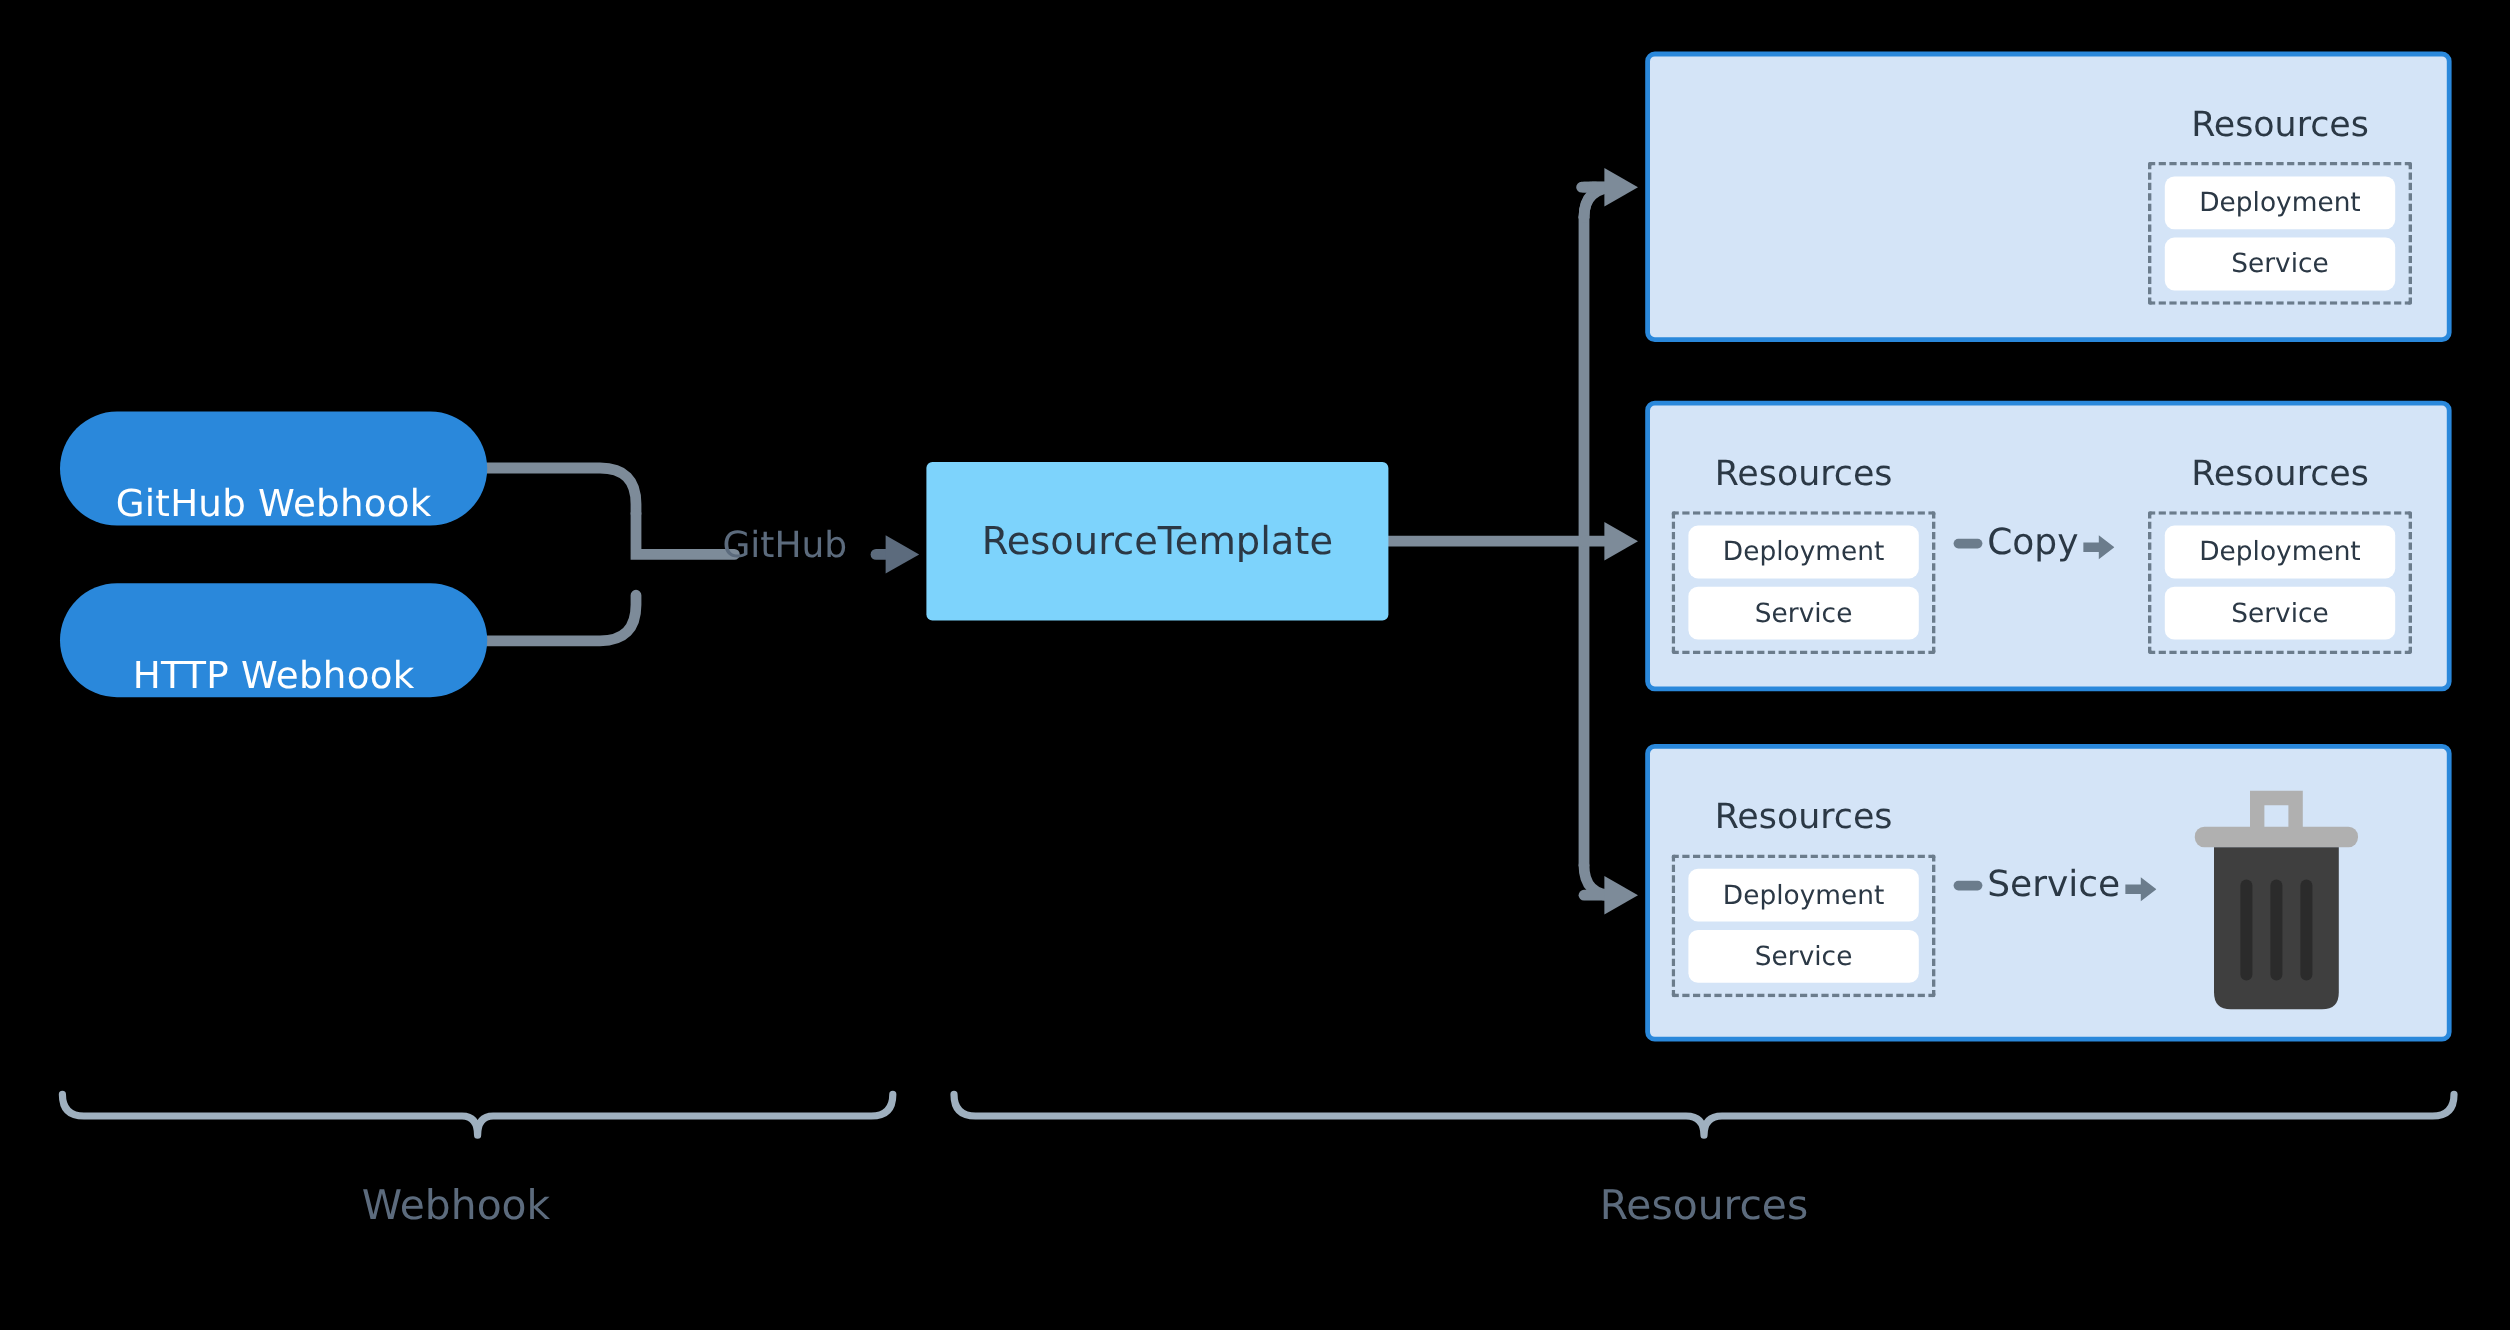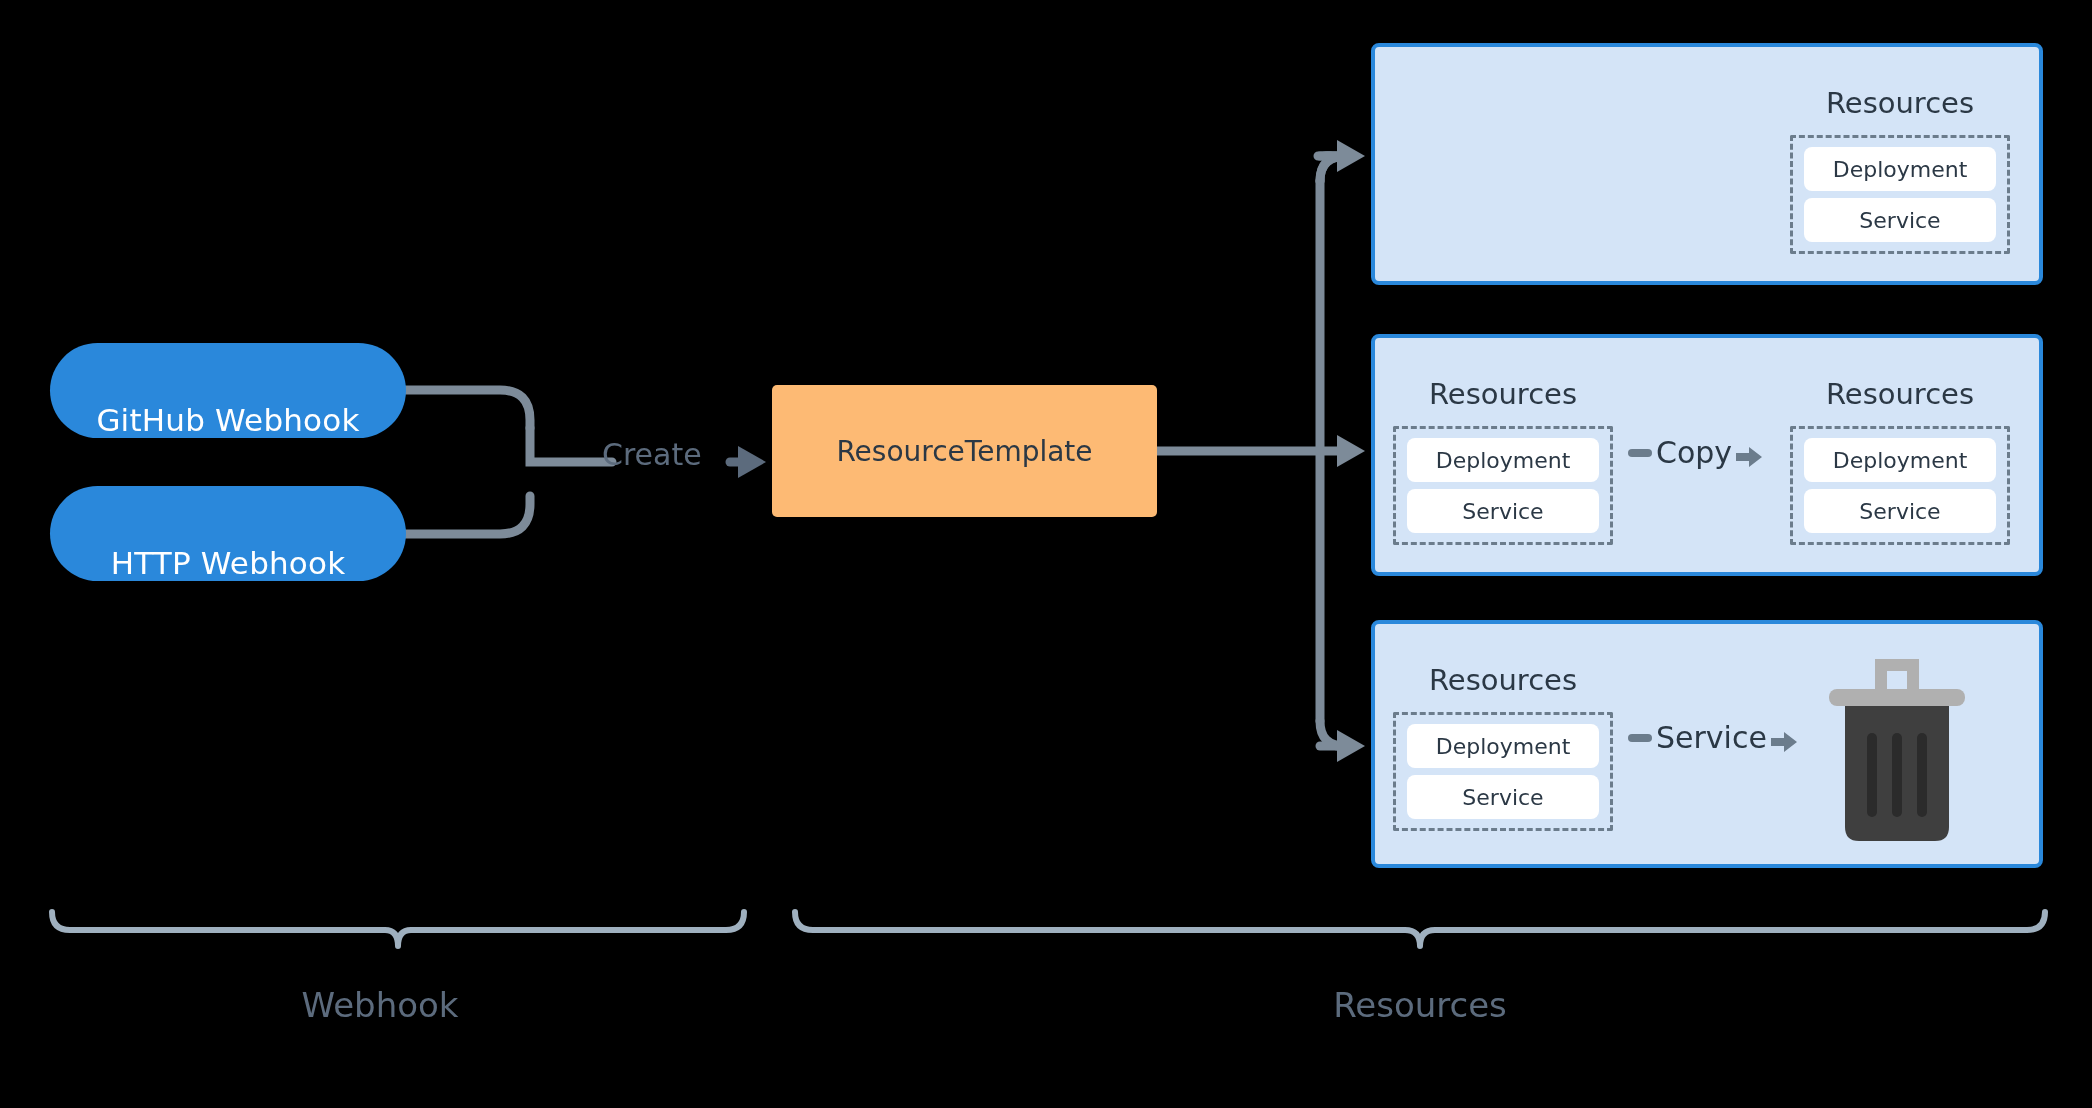--- a/index.html
+++ b/index.html
@@ -43,27 +43,27 @@
     white-space: nowrap;
   }
   #pill-github { left: 50px; top: 343px; width: 356px; height: 95px; }
   #pill-http   { left: 50px; top: 486px; width: 356px; height: 95px; }
 
   
   #resource-template {
     position: absolute;
     left: 772px; top: 385px;
     width: 385px; height: 132px;
-    background: #fdba74;
+    background: #7dd3fc;
     border-radius: 5px;
     display: flex;
     align-items: center;
     justify-content: center;
     color: #2b3845;
-    font-size: 28px;
+    font-size: 32px;
     white-space: nowrap;
   }
 
   
   .edge-label {
     position: absolute;
     display: flex;
     align-items: center;
     gap: 4px;
     white-space: nowrap;
@@ -216,21 +216,21 @@
   </svg>
 
   <div class="pill" id="pill-github">
     <span>GitHub Webhook</span>
   </div>
   <div class="pill" id="pill-http">
     <span>HTTP Webhook</span>
   </div>
 
   <div class="edge-label" id="label-trigger">
-    <span class="lbl-text">Create</span>
+    <span class="lbl-text">GitHub</span>
   </div>
 
   <div id="resource-template">
     <span>ResourceTemplate</span>
   </div>
 
   <div class="panel" id="panel-create">
 
     <div class="resources-group" id="create-resources">
       <div class="resources-label">Resources</div>

